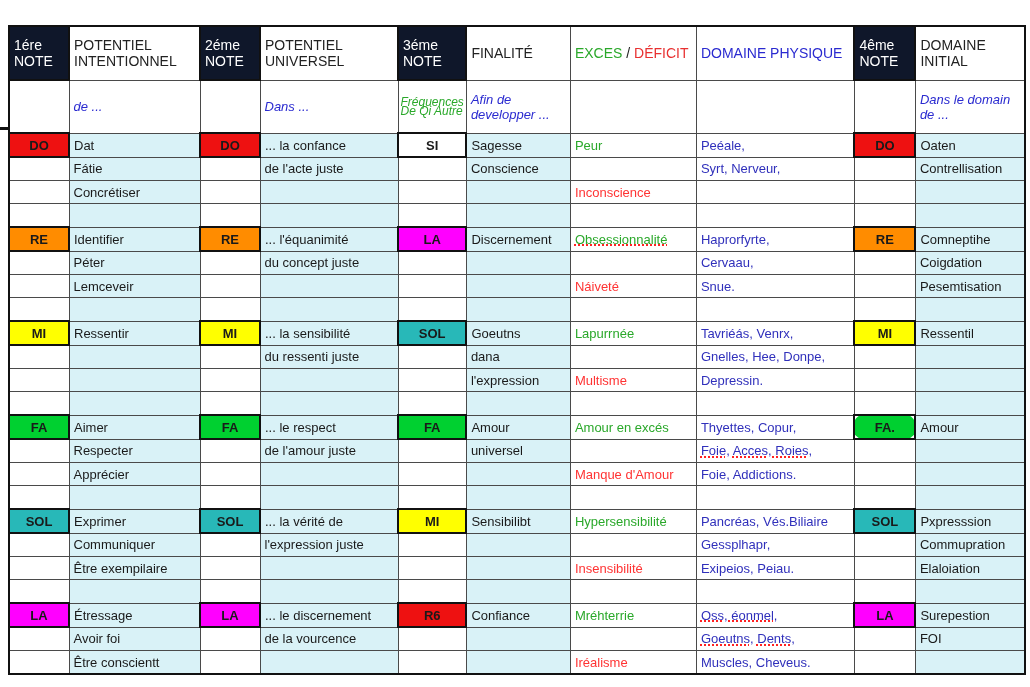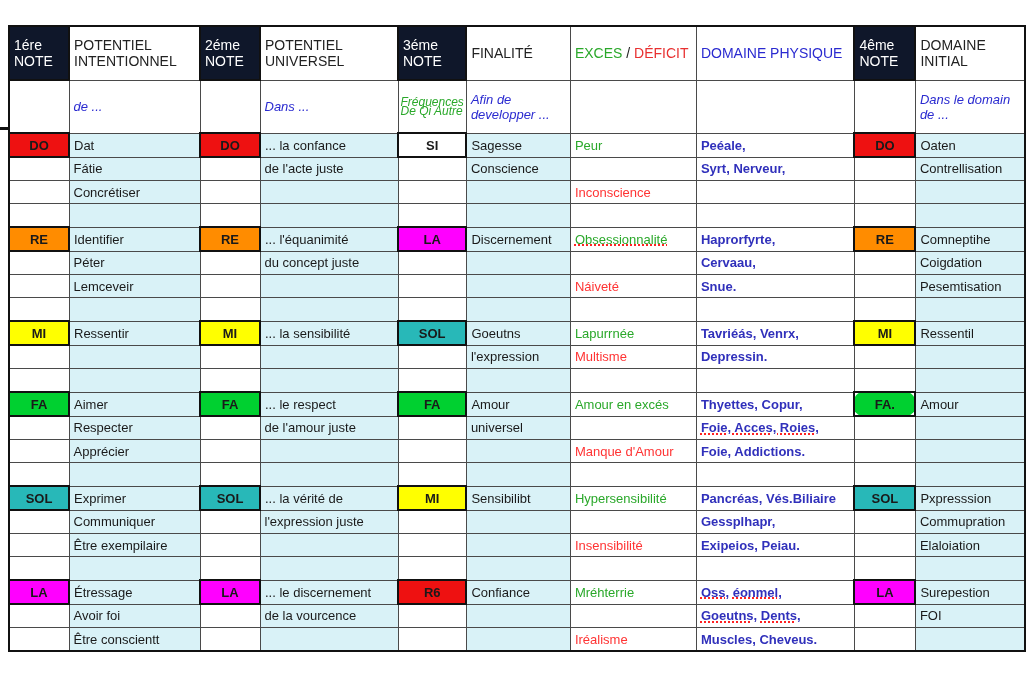--- a/index.html
+++ b/index.html
@@ -20,21 +20,21 @@
   th .g{color:#2aa82a;}
   th .r{color:#e83030;}
   .sub th{font-style:italic;color:#2a2ad0;font-weight:normal;font-size:13px;margin-top:40px;}
   .sub th.tiny{font-size:12px;color:#2aa82a;line-height:9px;padding:2px;}
   tbody td{height:22px;font-size:13px;padding:0 4px;vertical-align:middle;color:#1a1a1a;background:#fff;}
   tbody td.cy{background:#d9f2f7;}
   tbody td.chip{font-weight:bold;text-align:center;border:2px solid #111;}
   tbody td.notecol{text-align:center;}
   tbody td.exc{color:#2aa82a;}
   tbody td.def{color:#ff3333;}
-  tbody td.dp{color:#3030bb;font-weight:bold;}
+  tbody td.dp{color:#3030bb;}
   .sq{text-decoration:underline;text-decoration-style:dotted;text-decoration-color:#ff2222;text-decoration-thickness:2px;}
 </style>
 </head>
 <body>
 
 <div class="edge-tick"></div>
 
 <table>
   <colgroup>
     <col style="width:60px">
@@ -190,20 +190,32 @@
         <td class="cy">Goeutns</td>
         <td class="exc">Lapurrnée</td>
         <td class="dp">Tavriéás, Venrx,</td>
         <td class="chip" style="background: rgb(255, 255, 0);">MI</td>
         <td class="cy">Ressentil</td>
       </tr>
       <tr>
         <td class="notecol"></td>
         <td class="cy"></td>
         <td class="notecol"></td>
+        <td class="cy">du ressenti juste</td>
+        <td class="notecol"></td>
+        <td class="cy">dana</td>
+        <td></td>
+        <td class="dp">Gnelles, Hee, Donpe,</td>
+        <td class="notecol"></td>
+        <td class="cy"></td>
+      </tr>
+      <tr>
+        <td class="notecol"></td>
+        <td class="cy"></td>
+        <td class="notecol"></td>
         <td class="cy"></td>
         <td class="notecol"></td>
         <td class="cy">l'expression</td>
         <td class="def">Multisme</td>
         <td class="dp">Depressin.</td>
         <td class="notecol"></td>
         <td class="cy"></td>
       </tr>
       <tr>
         <td></td>

